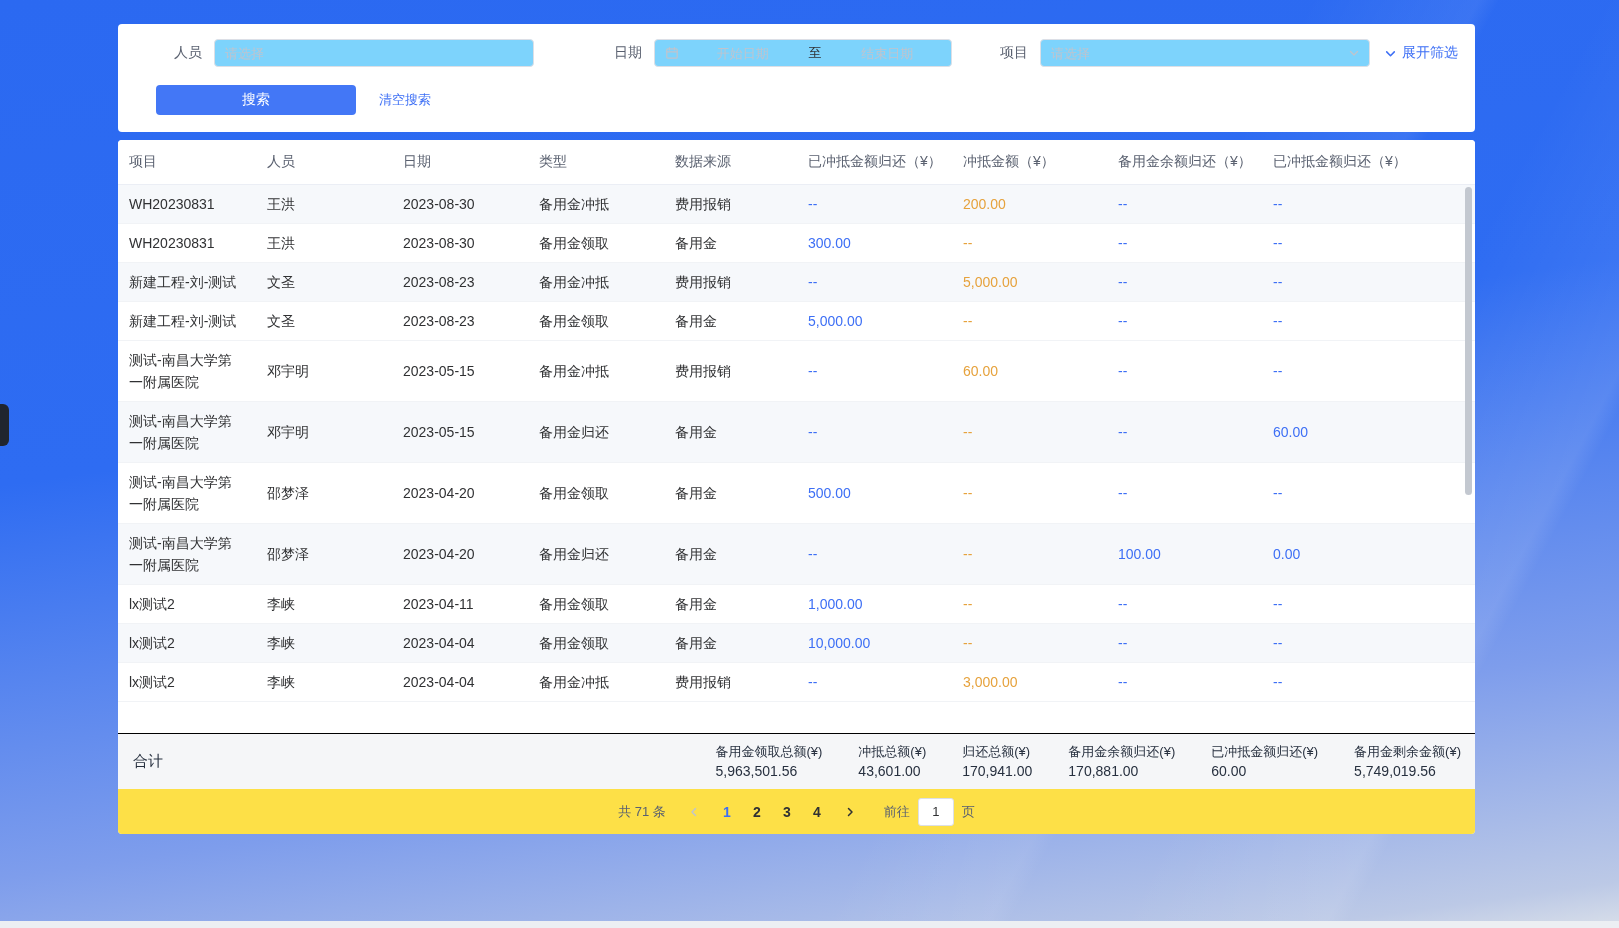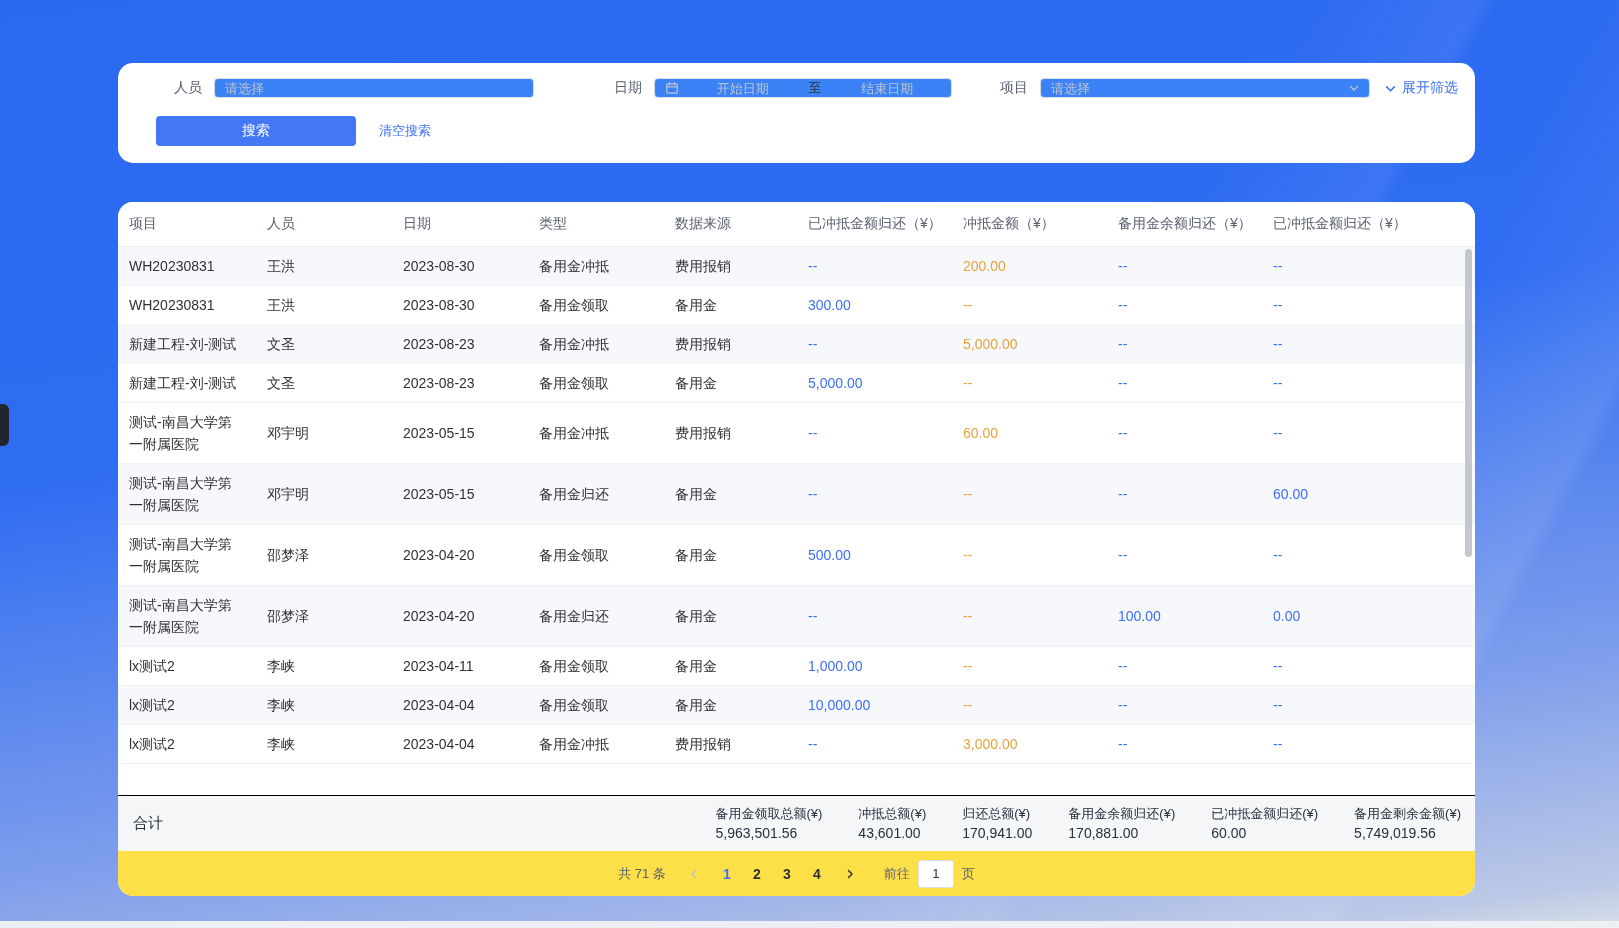--- a/index.html
+++ b/index.html
@@ -28,30 +28,30 @@
   .topbar { display: flex; justify-content: space-between; align-items: center; height: 34px; margin-bottom: 10px; }
   .title { color: #ffffff; font-size: 18px; font-weight: bold; letter-spacing: 0.5px; }
   .export-btn {
     background: #ffffff; border: none; border-radius: 4px; height: 33px; padding: 0 16px;
     font-size: 14px; color: #27303F; display: flex; align-items: center; gap: 6px; cursor: pointer;
     font-family: inherit;
   }
   .ic { display: inline-flex; align-items: center; }
 
   
-  .card { background: #ffffff; border-radius: 15px; margin-top: 39px; }
+  .card { background: #ffffff; border-radius: 4px; }
 
   
   .filter-card { padding: 15px 15px 17px 20px; margin-bottom: 8px; }
   .filter-row { display: flex; align-items: center; }
   .f-label { width: 64px; text-align: right; font-size: 14px; color: #5A6170; margin-right: 12px; flex: none; }
   .group-date { margin-left: 44px; }
   .group-proj { margin-left: 12px; }
   .f-input {
-    height: 20px; border: 1px solid #DCDFE6; border-radius: 4px; background: #3b82f6;
+    height: 28px; border: 1px solid #DCDFE6; border-radius: 4px; background: #7dd3fc;
     display: flex; align-items: center; cursor: pointer;
   }
   input.text {
     border: none; outline: none; font-size: 13px; color: #303133; width: 100%; height: 100%;
     padding: 0 10px; border-radius: 4px; background: transparent; font-family: inherit;
   }
   input.text::placeholder { color: #BFC4CE; }
   .person-box { width: 320px; }
   .date-box { width: 298px; padding: 0 8px 0 10px; gap: 8px; }
   .date-box input { text-align: center; padding: 0 2px; flex: 1; }

